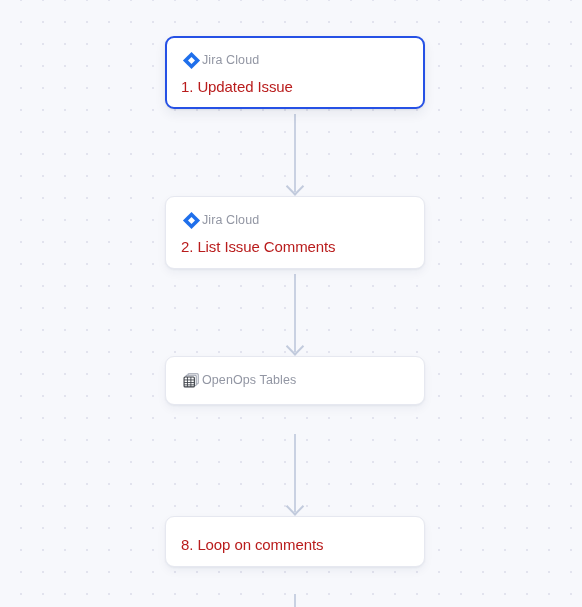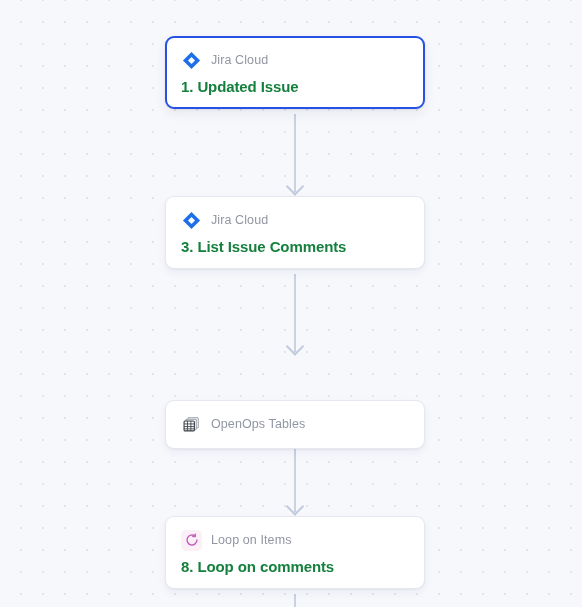--- a/index.html
+++ b/index.html
@@ -60,21 +60,20 @@
   .node.selected {
     border: 2px solid #2651e5;
     padding: 11px 14px 12px 14px;
     box-shadow: 0 1px 2px rgba(24, 39, 75, 0.07),
                 0 5px 12px rgba(24, 39, 75, 0.07);
   }
 
   .node-head {
     display: flex;
     align-items: center;
-    gap: 9px;
     height: 22px;
   }
   .node-icon {
     width: 21px;
     height: 21px;
     flex: 0 0 21px;
     display: flex;
     align-items: center;
     justify-content: center;
     border-radius: 5px;
@@ -84,22 +83,22 @@
   }
   .node-service {
     font-size: 12.5px;
     color: #9296a3;
     letter-spacing: 0.1px;
     white-space: nowrap;
   }
   .node-title {
     margin-top: 7px;
     font-size: 15px;
-    font-weight: bold;
-    color: #15803d;
+    font-weight: normal;
+    color: #b91c1c;
     letter-spacing: -0.1px;
     white-space: nowrap;
   }
 </style>
 </head>
 <body>
 
 <div id="canvas">
 
   <div class="connector" style="top:114px; height:78px;">
@@ -132,24 +131,24 @@
   <div class="node" style="top:196px;">
     <div class="node-head">
       <span class="node-icon">
         <svg width="19" height="19" viewBox="0 0 24 24" aria-hidden="true">
           <rect x="12" y="1.2" width="15.3" height="15.3" transform="rotate(45 12 1.2)" fill="#1f6feb"></rect>
           <rect x="12" y="7.6" width="6.2" height="6.2" transform="rotate(45 12 7.6)" fill="#ffffff"></rect>
         </svg>
       </span>
       <span class="node-service">Jira Cloud</span>
     </div>
-    <div class="node-title">3. List Issue Comments</div>
+    <div class="node-title">2. List Issue Comments</div>
   </div>
 
-  <div class="node" style="top:356px;margin-top:44px;">
+  <div class="node" style="top:356px;">
     <div class="node-head">
       <span class="node-icon">
         <svg width="19" height="19" viewBox="0 0 24 24" aria-hidden="true">
           <g stroke="#9aa0ad" stroke-width="1.3" fill="#ffffff">
             <rect x="7.5" y="3.5" width="13" height="13" rx="1.2"></rect>
             <rect x="5" y="5.5" width="13" height="13" rx="1.2"></rect>
           </g>
           <g fill="#ffffff" stroke="#3b3f46" stroke-width="1.4">
             <rect x="2.6" y="7.6" width="13" height="12.4" rx="1.2"></rect>
           </g>
@@ -160,25 +159,16 @@
             <line x1="6.9" y1="7.6" x2="6.9" y2="20"></line>
             <line x1="11.2" y1="7.6" x2="11.2" y2="20"></line>
           </g>
         </svg>
       </span>
       <span class="node-service">OpenOps Tables</span>
     </div>
   </div>
 
   <div class="node" style="top:516px;">
-    <div class="node-head">
-      <span class="node-icon loop-tile">
-        <svg width="14" height="14" viewBox="0 0 24 24" fill="none" aria-hidden="true" stroke="#c261b8" stroke-width="2.4" stroke-linecap="round">
-          <path d="M20.5 12a8.5 8.5 0 1 1-3.1-6.57"></path>
-          <path d="M17.6 1.9 L17.6 6.1 L13.4 6.1" stroke-linejoin="round"></path>
-        </svg>
-      </span>
-      <span class="node-service">Loop on Items</span>
-    </div>
     <div class="node-title">8. Loop on comments</div>
   </div>
 
 </div>
 
 </body></html>

